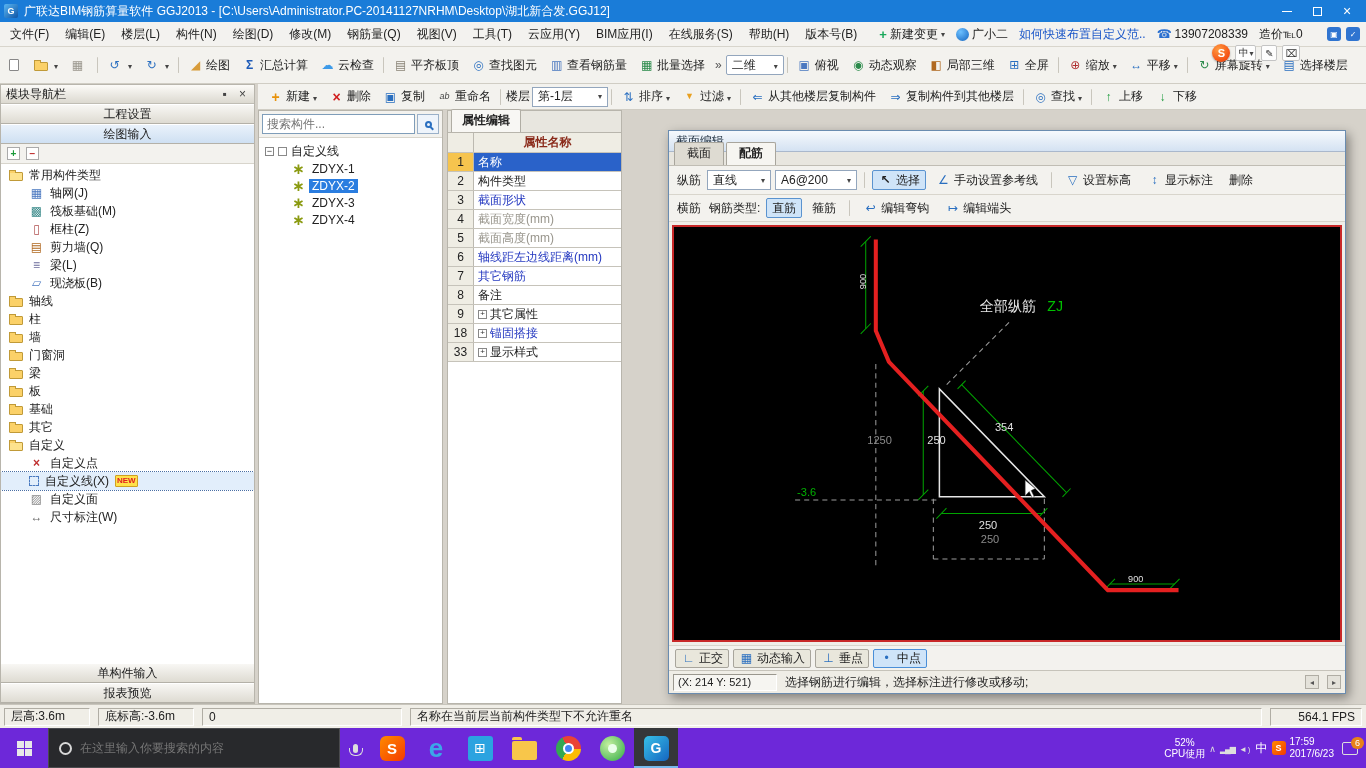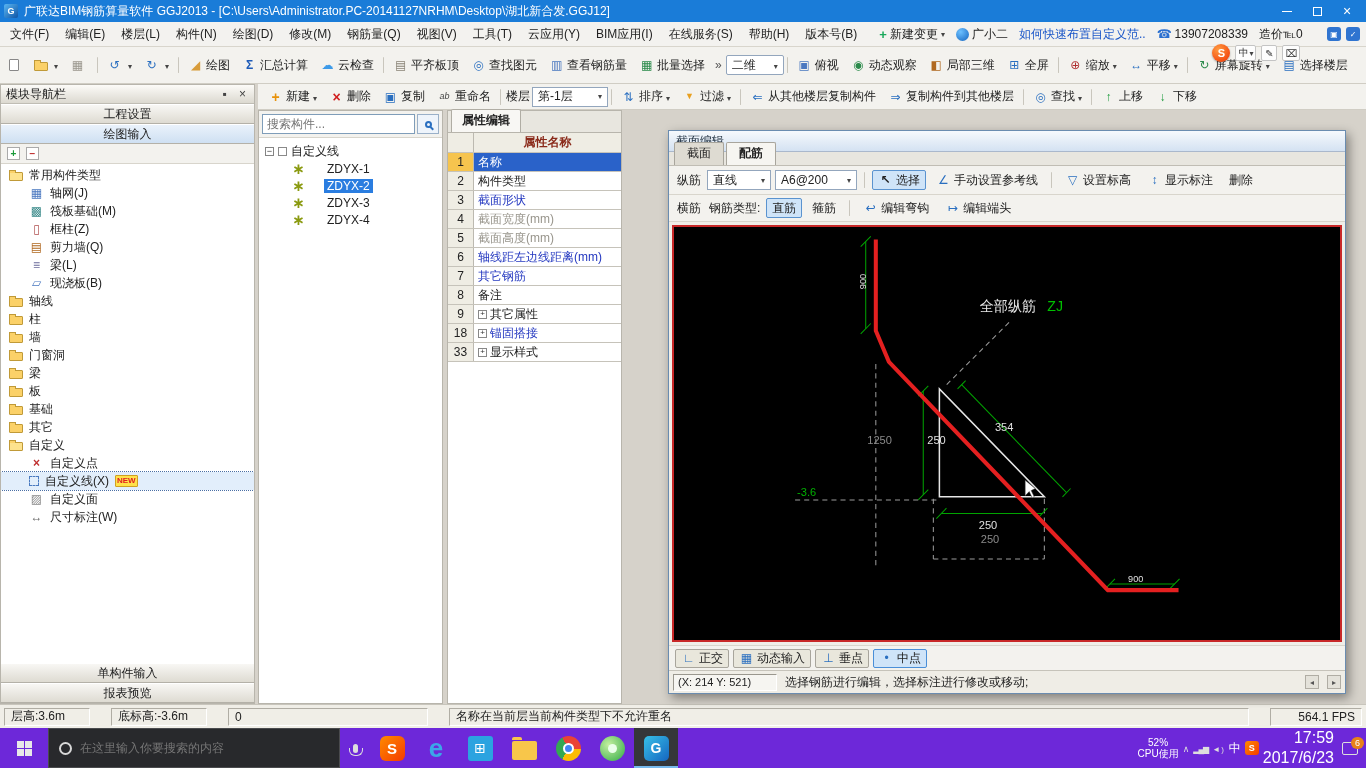--- a/index.html
+++ b/index.html
@@ -131,21 +131,21 @@
 
 #comppanel{position:absolute;left:258px;top:110px;width:185px;height:594px;background:#fff;border:1px solid #b8b5ac;display:flex;flex-direction:column}
 .search-row{display:flex;padding:3px;gap:2px;background:#f3f2ee;border-bottom:1px solid #d8d5cc;flex:none}
 .search-row input{flex:1;height:20px;border:1px solid #7f9db9;padding:0 4px;font:12px "Liberation Sans","DejaVu Sans",sans-serif;color:#333;min-width:0}
 .search-btn{width:22px;height:20px;border:1px solid #9ab0c8;background:#eef4fb;display:flex;align-items:center;justify-content:center;flex:none}
 .mag{width:7px;height:7px;border:2px solid #2a6fc0;border-radius:50%;position:relative}
 .mag::after{content:"";position:absolute;width:5px;height:2px;background:#2a6fc0;transform:rotate(45deg);right:-4px;bottom:-3px}
 .comp-tree{flex:1;padding:4px 2px}
 .comp-root{display:flex;align-items:center;gap:4px;height:18px;padding-left:4px}
 .minusbox{width:9px;height:9px;border:1px solid #848484;display:flex;align-items:center;justify-content:center;font-size:9px;line-height:1;color:#333;background:#fff;flex:none}
-.comp-item{display:flex;align-items:center;gap:18px;height:17px;padding-left:30px}
+.comp-item{display:flex;align-items:center;gap:3px;height:17px;padding-left:30px}
 .comp-item .lbl{padding:0 3px}
 .comp-item.selected .lbl{background:#2a7de0;color:#fff}
 
 
 #proppanel{position:absolute;left:447px;top:110px;width:175px;height:594px;background:#fff;border:1px solid #b8b5ac;display:flex;flex-direction:column}
 .ptabs{height:22px;background:#e8e6df;display:flex;align-items:flex-end;padding:2px 3px 0;border-bottom:1px solid #b8b5ac;flex:none}
 .ptab{padding:2px 10px 3px;background:#f8f7f4;border:1px solid #b0ada4;border-bottom:none;border-radius:2px 2px 0 0;font-weight:bold}
 .phead,.prow{display:flex;border-bottom:1px solid #c6c3ba;flex:none}
 .phead{height:20px}
 .prow{height:19px}
@@ -174,21 +174,21 @@
 .canvas-wrap svg{position:absolute;inset:0;width:100%;height:100%}
 .wbottom{height:25px;display:flex;align-items:center;gap:4px;padding:0 6px;background:#f3f2ee;border-top:1px solid #d8d5cc;flex:none}
 .wbottom .tbtn{border:1px solid #a8a59c;background:#e9e7dc;height:19px}
 .wbottom .tbtn.pressed{background:#cfe4f8;border-color:#4a8fd8}
 .wstatus{height:23px;display:flex;align-items:center;gap:8px;padding:0 4px;background:#efede6;border-top:1px solid #c6c3ba;flex:none}
 .coords{min-width:104px;height:17px;border:1px solid;border-color:#9a978e #fff #fff #9a978e;display:flex;align-items:center;padding:0 4px;font-size:11px;background:#f6f5f1;white-space:nowrap}
 .wmsg{flex:1;white-space:nowrap;overflow:hidden}
 .scrollbtn{width:14px;height:14px;border:1px solid #b0ada4;background:#e4e2da;display:flex;align-items:center;justify-content:center;font-size:8px;color:#555;flex:none}
 
 
-#statusbar{position:absolute;left:0;top:704px;width:1366px;height:24px;background:#f0eee7;border-top:1px solid #c8c5bc;display:flex;align-items:center;padding:2px 4px;gap:21px}
+#statusbar{position:absolute;left:0;top:704px;width:1366px;height:24px;background:#f0eee7;border-top:1px solid #c8c5bc;display:flex;align-items:center;padding:2px 4px;gap:8px}
 .sseg{height:18px;border:1px solid;border-color:#b0ada4 #fff #fff #b0ada4;display:flex;align-items:center;padding:0 6px;background:#f0eee7;white-space:nowrap;overflow:hidden}
 .s1{width:86px}.s2{width:96px}.s3{width:200px}.s4{flex:1}.s5{width:92px;justify-content:flex-end}
 
 
 #taskbar{position:absolute;left:0;top:728px;width:1366px;height:40px;background:#6d28d9;display:flex;align-items:stretch;color:#e8e8e8}
 .tstart{width:48px;display:flex;align-items:center;justify-content:center;flex:none}
 .winlogo{display:grid;grid-template-columns:7px 7px;grid-template-rows:7px 7px;gap:1px}
 .winlogo i{background:#e8e8e8}
 .tsearch{width:292px;background:#28292c;border:1px solid #4a4b4e;display:flex;align-items:center;gap:8px;padding:0 10px;flex:none}
 .tsearch input{background:transparent;border:none;outline:none;color:#9c9c9c;font:12px "Liberation Sans","DejaVu Sans",sans-serif;flex:1;min-width:0}
@@ -213,21 +213,21 @@
 .ic-b360::before{content:"";width:9px;height:9px;background:#eaffea;border-radius:50%}
 .ic-glodon{background:linear-gradient(135deg,#37c0e8,#1565c0);border-radius:5px}
 .ic-glodon::before{content:"G";color:#fff;font-weight:bold;font-size:14px}
 .ttray{margin-left:auto;display:flex;align-items:center;gap:4px;padding-right:8px}
 .cpu{font-size:10px;line-height:1.15;text-align:center;color:#fff}
 .trayic{color:#ddd;font-size:11px;line-height:1}
 .chevup::before{content:"∧";font-size:9px}
 .net::before{content:"▂▄▆";letter-spacing:-1px;font-size:8px}
 .vol::before{content:"◄)";font-size:8px;letter-spacing:1px}
 .sgtray{width:14px;height:14px;border-radius:3px;background:linear-gradient(135deg,#ff8a00,#f43b00);display:flex;align-items:center;justify-content:center;font-size:9px;color:#fff;font-weight:bold}
-.clock{font-size:16px;line-height:1.25;text-align:right;color:#fff}
+.clock{font-size:10px;line-height:1.25;color:#fff}
 .notif{position:relative;width:16px;height:13px;border:1px solid #ddd;border-radius:2px;margin-left:4px}
 .nbadge{position:absolute;right:-7px;top:-6px;min-width:13px;height:12px;border-radius:6px;background:#e8821a;color:#fff;font-size:9px;display:flex;align-items:center;justify-content:center;padding:0 2px}
 </style>
 </head>
 <body>
 
 <div id="titlebar">
   <span class="app-ico">G</span>
   <span class="ttl">广联达BIM钢筋算量软件 GGJ2013 - [C:\Users\Administrator.PC-20141127NRHM\Desktop\湖北新合发.GGJ12]</span>
   <span class="wctl">

